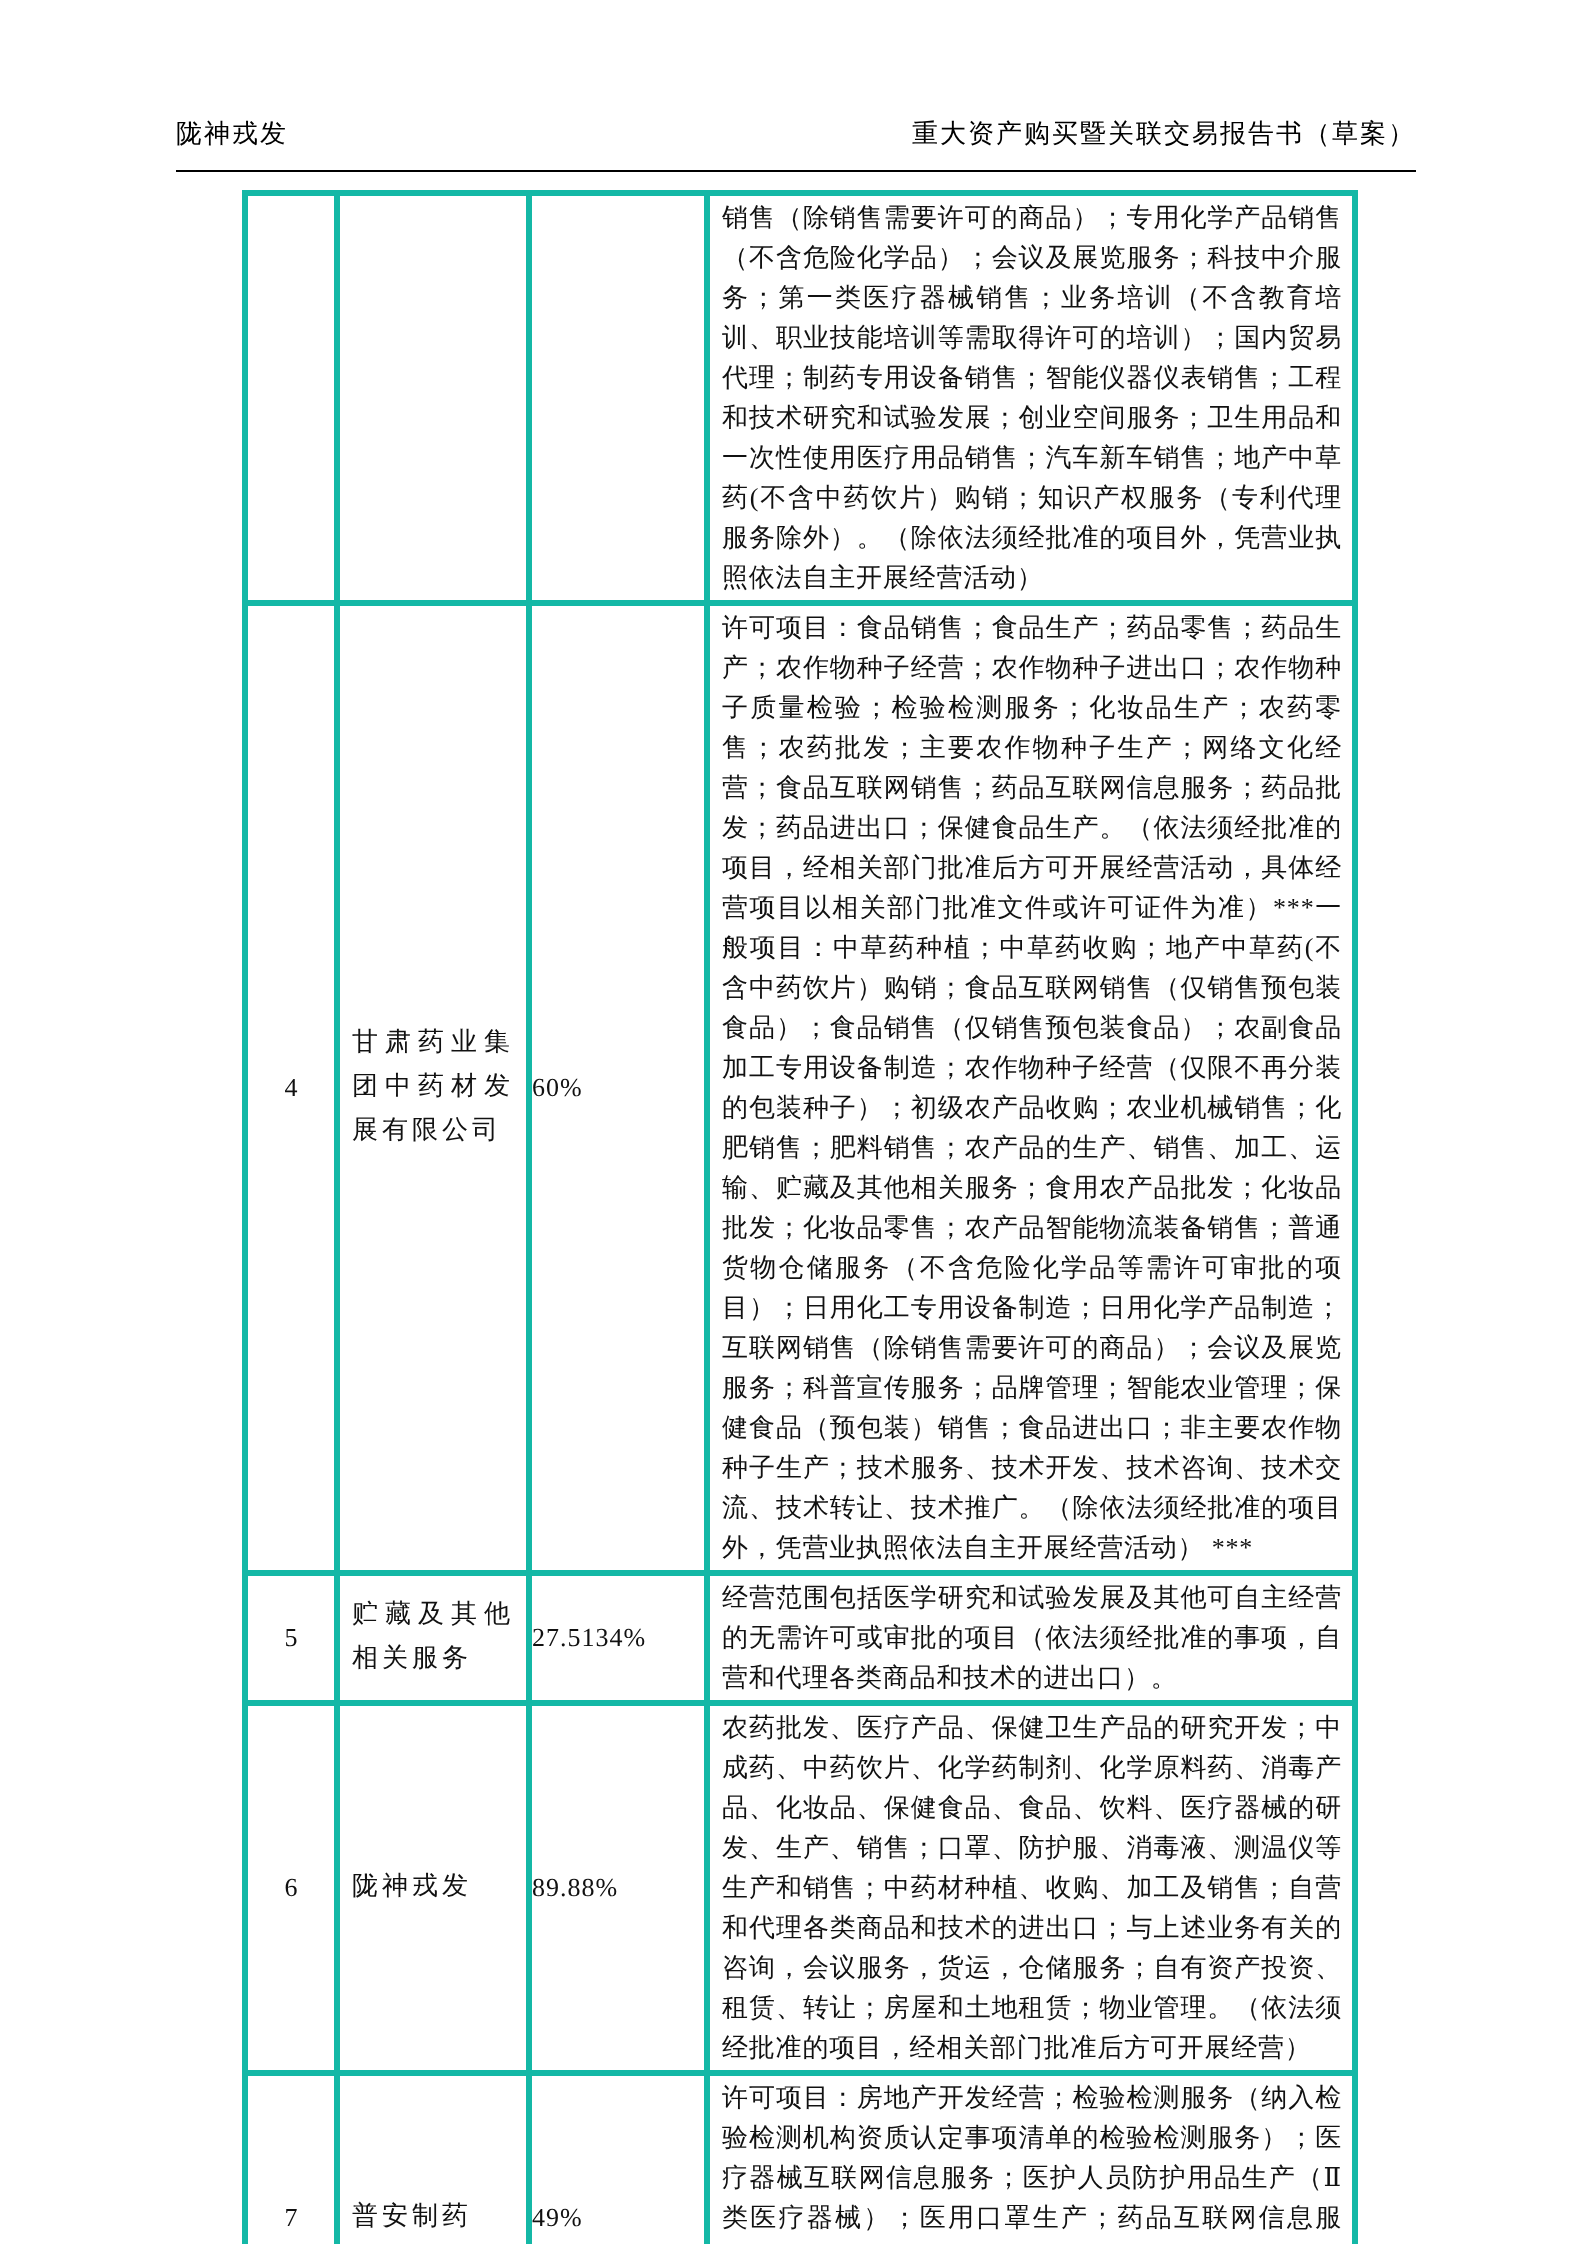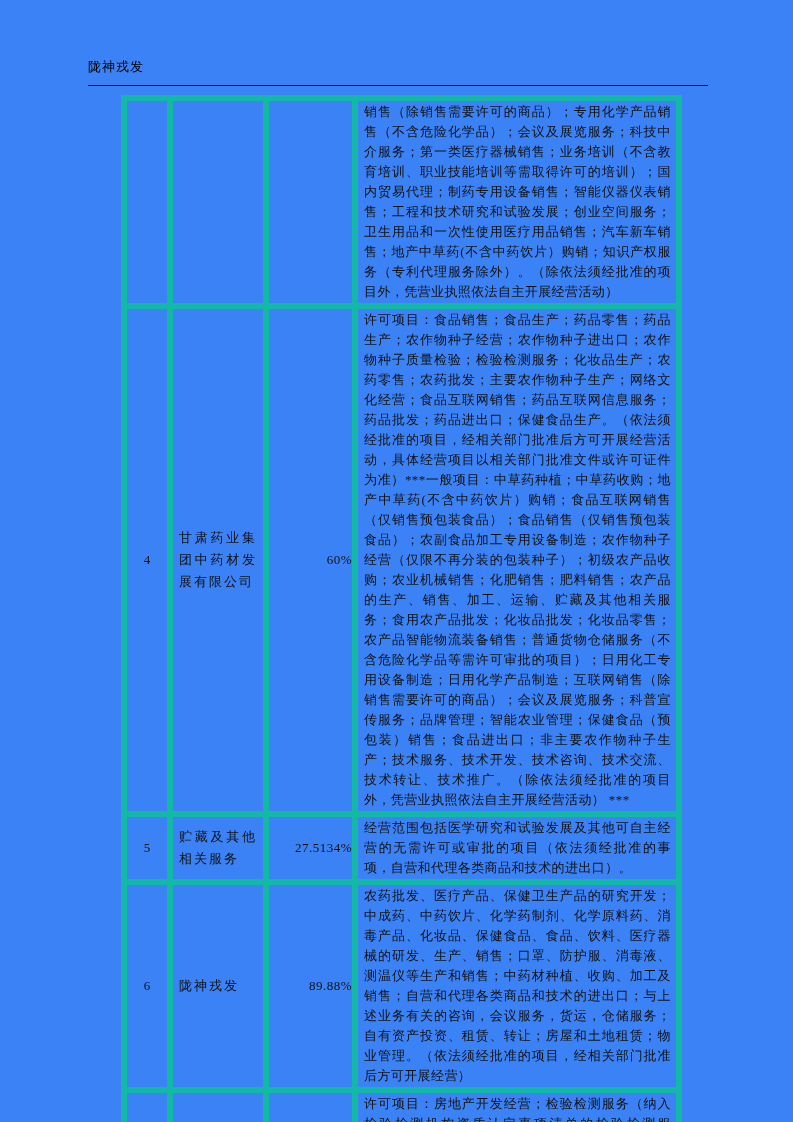--- a/index.html
+++ b/index.html
@@ -1,42 +1,43 @@
 <!DOCTYPE html>
 <html><head>
 <meta charset="utf-8">
 <style>
   * { margin:0; padding:0; box-sizing:border-box; }
   html,body { background:#e8e8e8; }
   body { font-family:"Liberation Serif","DejaVu Serif",serif; }
   .page {
-    position:relative; width:793px; height:1122px; background:#3b82f6;
+    position:relative; width:793px; height:1122px; background:#ffffff;
     margin:0 auto; overflow:hidden; color:#000;
   }
   .header {
     position:absolute; left:88px; top:58px; width:620px;
     display:flex; justify-content:space-between; align-items:flex-end;
     border-bottom:1.5px solid #000; padding-bottom:9px;
     font-size:13px; letter-spacing:1px;
   }
   .doc-table {
     position:absolute; left:121px; top:95px; width:555px;
     border-collapse:collapse; table-layout:fixed;
     border-top:3px solid #000; border-bottom:3px solid #000;
   }
   .doc-table td {
-    border:6px solid #14b8a6; font-size:13px; color:#111;
+    border:3px solid #14b8a6; font-size:13px; color:#111;
     vertical-align:middle;
   }
   td.c-no { text-align:center; }
   td.c-name {
     text-align:justify; padding:0 6px; letter-spacing:2px; line-height:22px;
     word-break:break-all;
+    font-family:Liberation Mono, monospace;
   }
-  td.c-ratio { text-align:right; letter-spacing:0.5px; }
+  td.c-ratio { text-align:left; letter-spacing:0.5px; }
   td.c-scope {
     text-align:justify; text-justify:inter-ideograph;
     vertical-align:top; padding:1px 5px 1px 6px;
     line-height:20px; word-break:break-all; overflow-wrap:break-word;
     letter-spacing:0.4px;
   }
   tr.r0 { height:182px; }
   tr.r1 { height:413px; }
   tr.r2 { height:52px; }
   tr.r3 { height:155px; }
@@ -46,20 +47,21 @@
     text-align:center; font-size:12.5px;
   }
 </style>
 </head>
 <body>
 
 <div class="page">
 
   <div class="header">
     <span>陇神戎发</span>
+    <span>重大资产购买暨关联交易报告书（草案）</span>
   </div>
 
   <table class="doc-table">
     <colgroup>
       <col style="width:46px">
       <col style="width:96px">
       <col style="width:89px">
       <col style="width:324px">
     </colgroup>
     <tbody>

